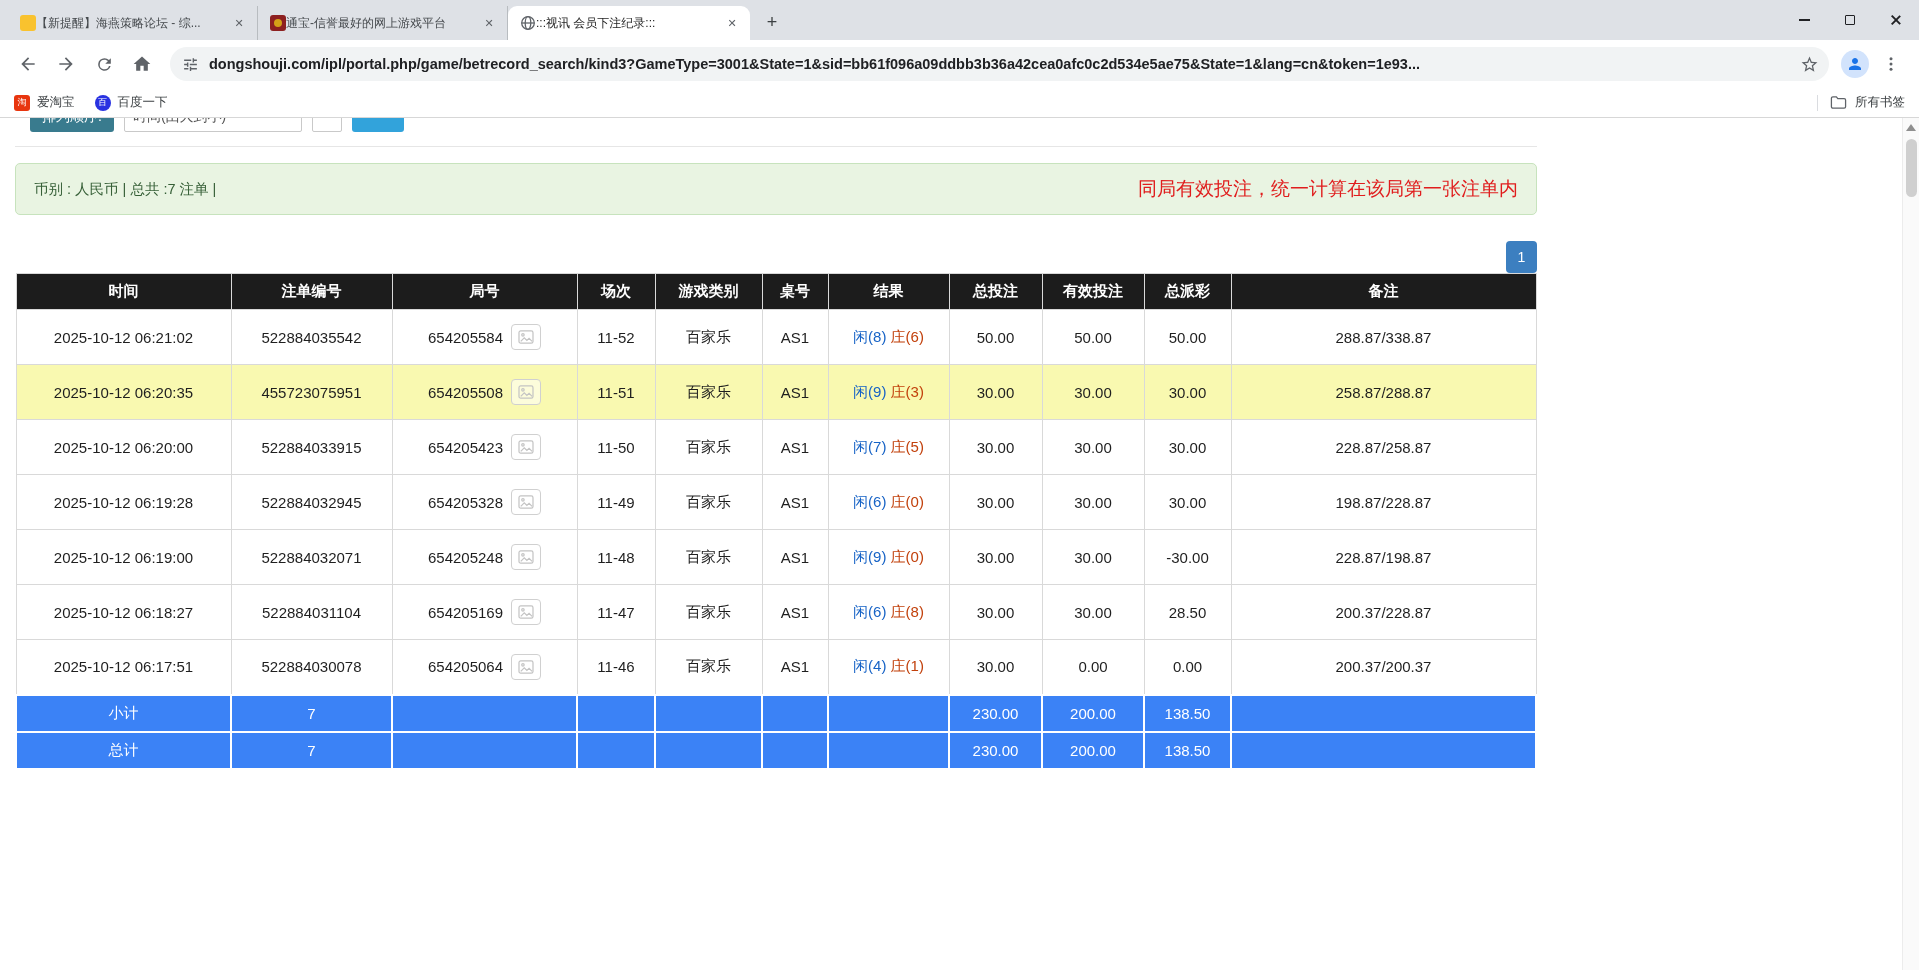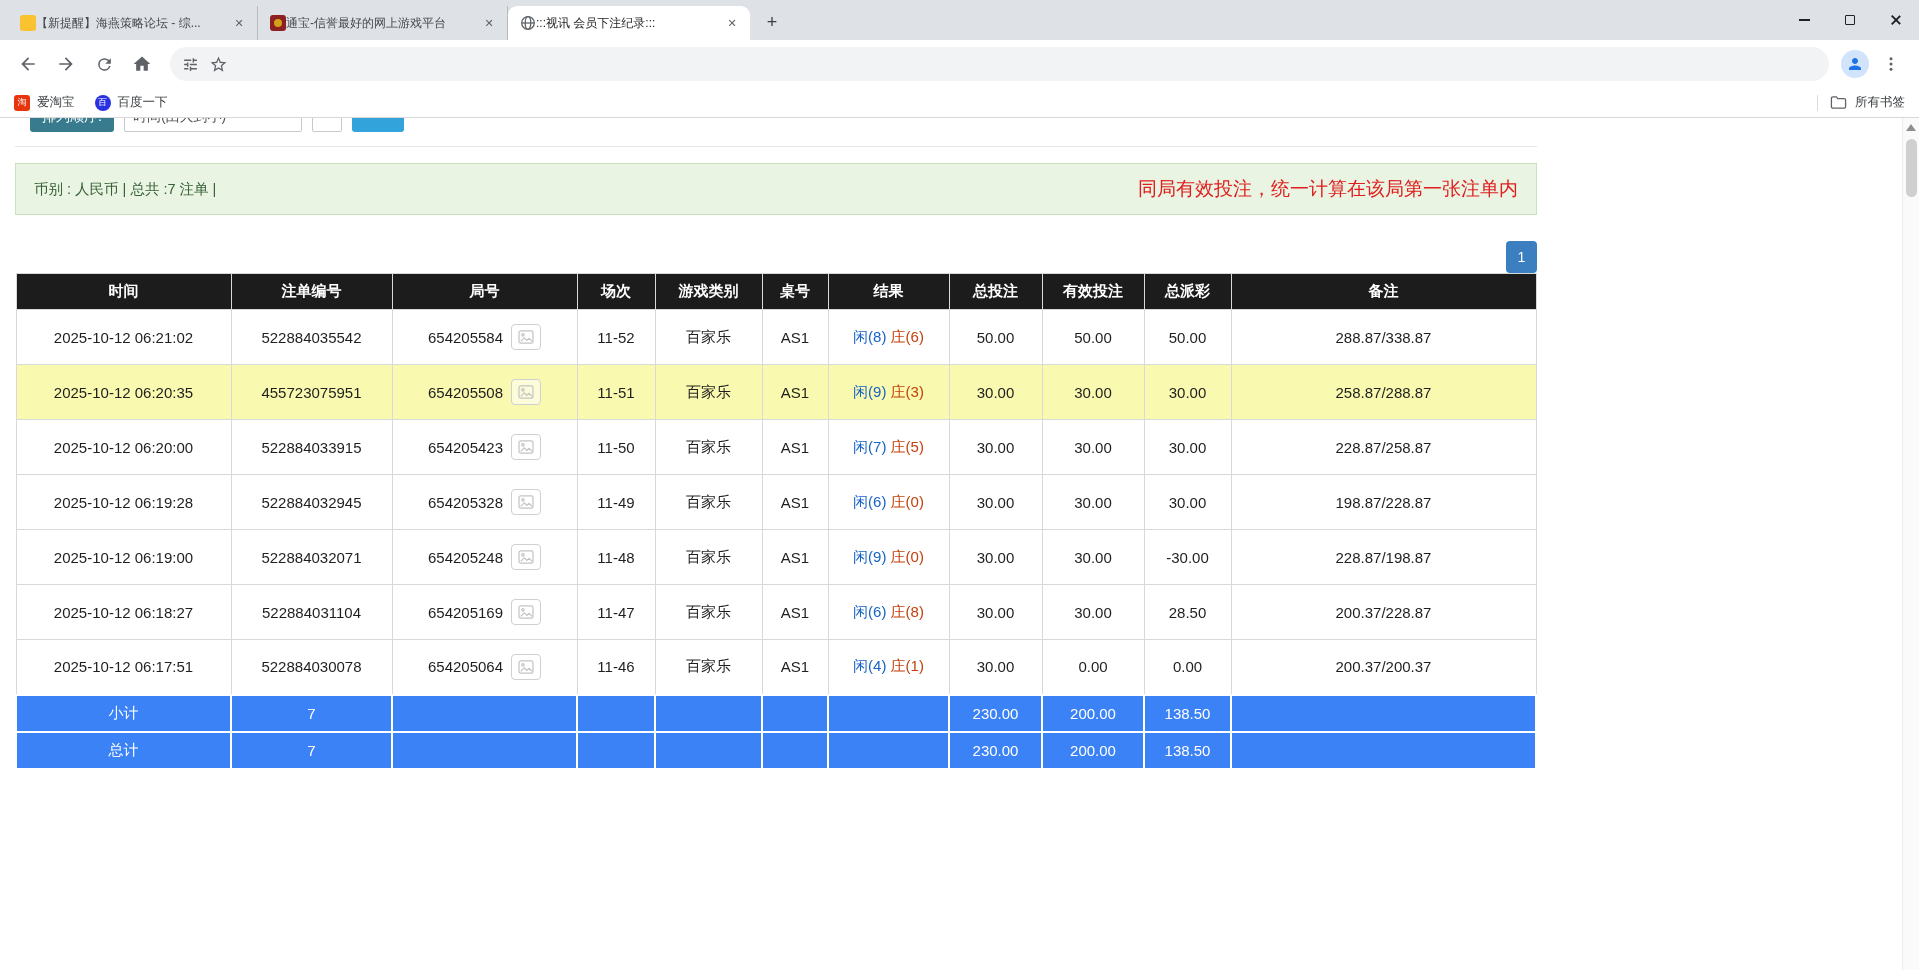--- a/index.html
+++ b/index.html
@@ -55,21 +55,21 @@
   .content { width: 1522px; margin-left: 15px; }
 
   .search-panel { position: relative; height: 29px; overflow: hidden; border-bottom: 1px solid #e6e6e6; }
   .form-row { position: absolute; bottom: 14px; left: 15px; display: flex; align-items: flex-end; gap: 10px; }
   .form-label { background: #397b8e; color: #fff; font-size: 14px; padding: 7px 12px; border-radius: 3px; height: 31px; white-space: nowrap; }
   .form-input { width: 178px; height: 30px; border: 1px solid #c9c9c9; border-radius: 2px; padding: 0 8px;
     font-size: 14px; color: #555; font-family: inherit; }
   .form-select { width: 30px; height: 30px; border: 1px solid #c9c9c9; border-radius: 2px; background: #fff; }
   .form-btn { width: 52px; height: 34px; background: #32a3db; border: none; border-radius: 3px; }
 
-  .alertbar { margin-top: 16px; height: 52px; background: #e9f4e2; border: 1px solid #c7e3bd; border-radius: 0;
+  .alertbar { margin-top: 16px; height: 52px; background: #e9f4e2; border: 1px solid #c7e3bd; border-radius: 5px;
     display: flex; align-items: center; justify-content: space-between; padding: 0 18px; }
   .alert-left { font-size: 14.5px; color: #365f37; }
   .alert-right { font-size: 19px; color: #e01d1d; }
 
   .pager { display: flex; justify-content: flex-end; margin-top: 26px; }
   .page-btn { width: 31px; height: 32px; background: #3c7fc0; color: #fff; border: none; border-radius: 4px;
     font-size: 14px; font-family: inherit; }
 
   table.bets { width: 100%; border-collapse: collapse; margin-top: 0; table-layout: fixed; }
   table.bets th { background: #1c1c1c; color: #fff; font-size: 15px; font-weight: bold; height: 36px;
@@ -150,20 +150,21 @@
     <svg width="20" height="20" viewBox="0 0 24 24" fill="#5f6368">
         <path d="M10 20v-6h4v6h5v-8h3L12 3 2 12h3v8z"></path>
       </svg>
   </div>
   <div class="omnibox">
     <span style="margin-right:10px;">
       <svg width="17" height="17" viewBox="0 0 24 24" fill="#5f6368">
           <path d="M3 17v2h6v-2H3zM3 5v2h10V5H3zm10 16v-2h8v-2h-8v-2h-2v6h2zM7 9v2H3v2h4v2h2V9H7zm14 4v-2H11v2h10zm-6-4h2V7h4V5h-4V3h-2v6z"></path>
         </svg>
     </span>
+    <span class="url">dongshouji.com/ipl/portal.php/game/betrecord_search/kind3?GameType=3001&amp;State=1&amp;sid=bb61f096a09ddbb3b36a42cea0afc0c2d534e5ae75&amp;State=1&amp;lang=cn&amp;token=1e93...</span>
     <span>
       <svg width="19" height="19" viewBox="0 0 24 24" fill="#5f6368">
           <path d="M22 9.24l-7.19-.62L12 2 9.19 8.63 2 9.24l5.46 4.73L5.82 21 12 17.27 18.18 21l-1.63-7.03L22 9.24zM12 15.4l-3.76 2.27 1-4.28-3.32-2.88 4.38-.38L12 6.1l1.71 4.04 4.38.38-3.32 2.88 1 4.28L12 15.4z"></path>
         </svg>
     </span>
   </div>
   <div class="avatar">
     <svg width="18" height="18" viewBox="0 0 24 24" fill="#1a73e8">
         <path d="M12 12c2.21 0 4-1.79 4-4s-1.79-4-4-4-4 1.79-4 4 1.79 4 4 4zm0 2c-2.67 0-8 1.34-8 4v2h16v-2c0-2.66-5.33-4-8-4z"></path>
       </svg>

